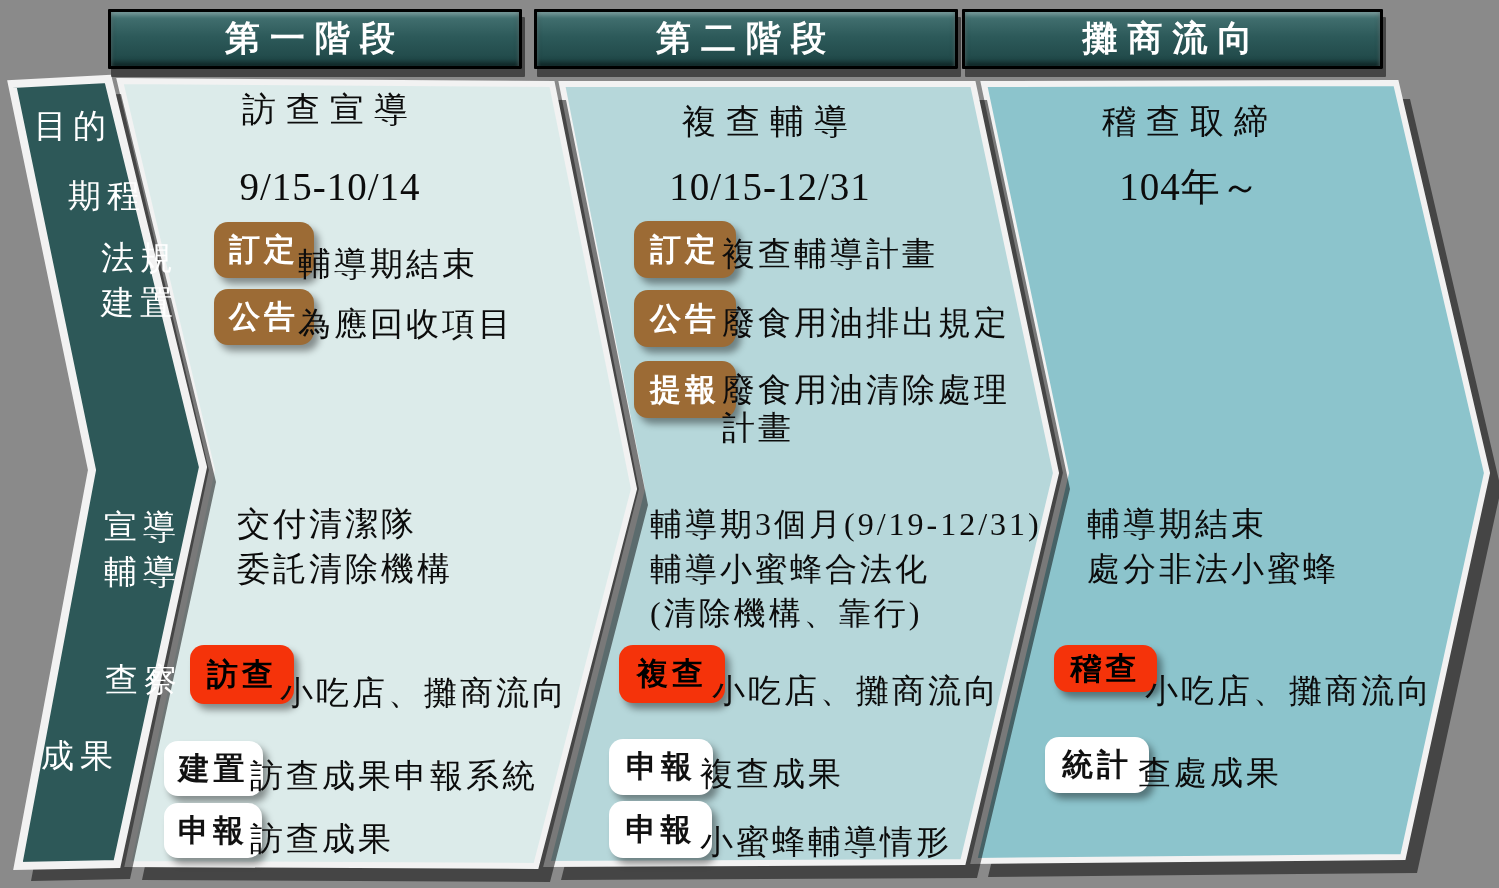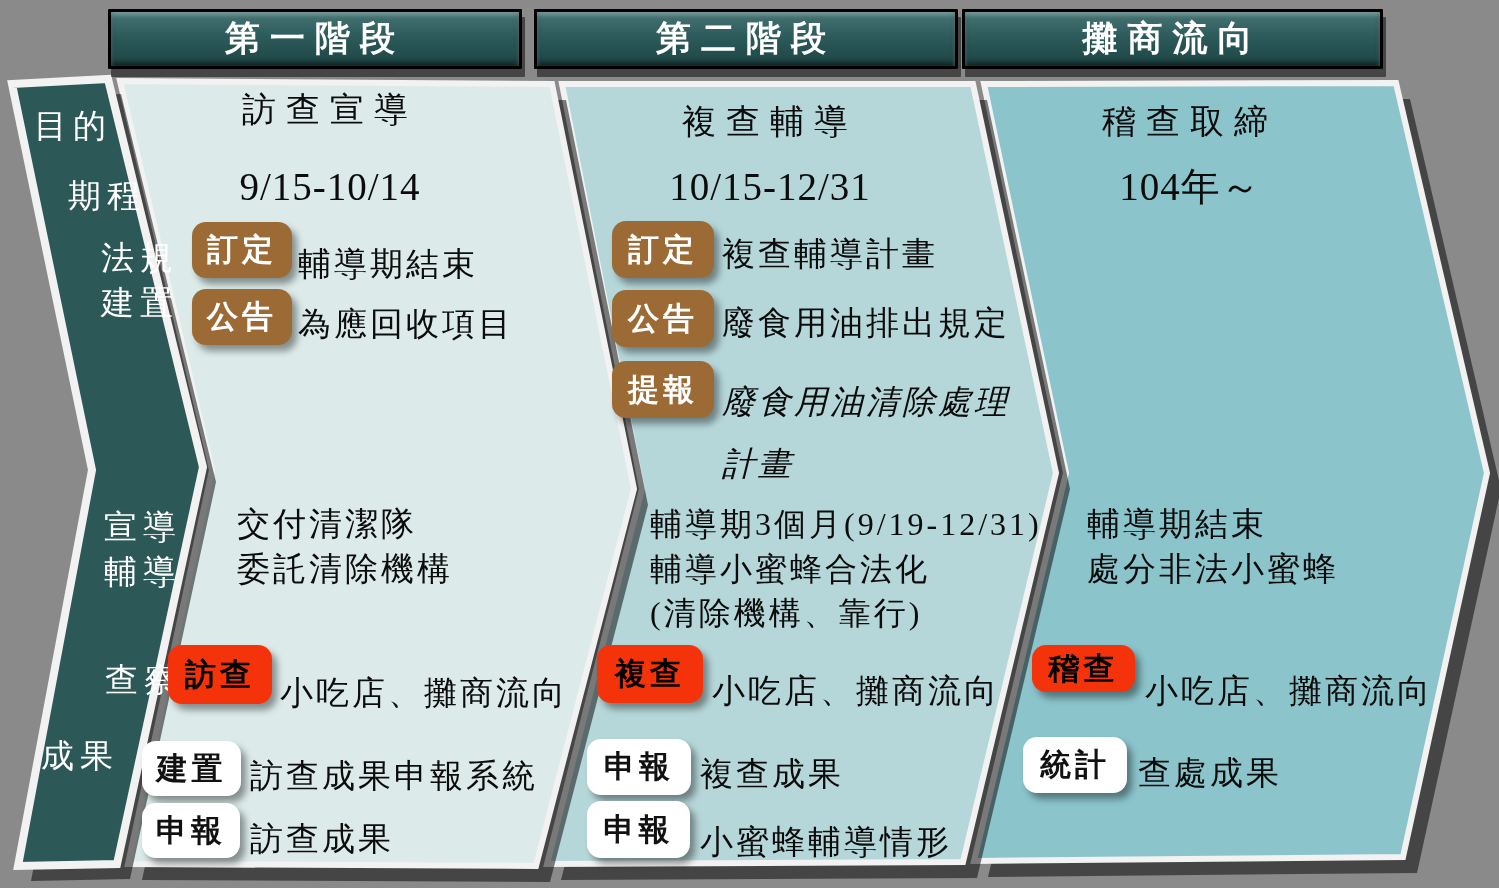--- a/index.html
+++ b/index.html
@@ -19,25 +19,26 @@
                3px 8px 0 rgba(0,0,0,0.5);
   }
   .side{
     position:absolute;color:#fff;font-size:33px;letter-spacing:6px;
     line-height:45px;text-align:center;font-weight:normal;
   }
   .txt{position:absolute;color:#0c0c0c;font-size:33px;letter-spacing:3px;line-height:44px;}
   .center{text-align:center;}
   .purpose{font-size:34px;letter-spacing:10px;}
   .period{font-size:39px;letter-spacing:1px;}
-  .wrap{width:300px;line-height:62px;font-style:italic;}
+  .wrap{width:300px;line-height:38px;}
   .badge{
     position:absolute;border-radius:14px;font-weight:bold;font-size:31px;letter-spacing:4px;
     display:flex;align-items:center;justify-content:center;
     box-shadow:5px 6px 7px rgba(0,0,0,0.4);
+    margin-left:22px;
   }
   .badge.brown{background:#9c6b35;color:#fff;}
   .badge.red{background:#f5330a;color:#000000;}
   .badge.yellow{background:#ffffff;color:#111;}
 </style>
 </head>
 <body>
 
 <div class="stage">
 

